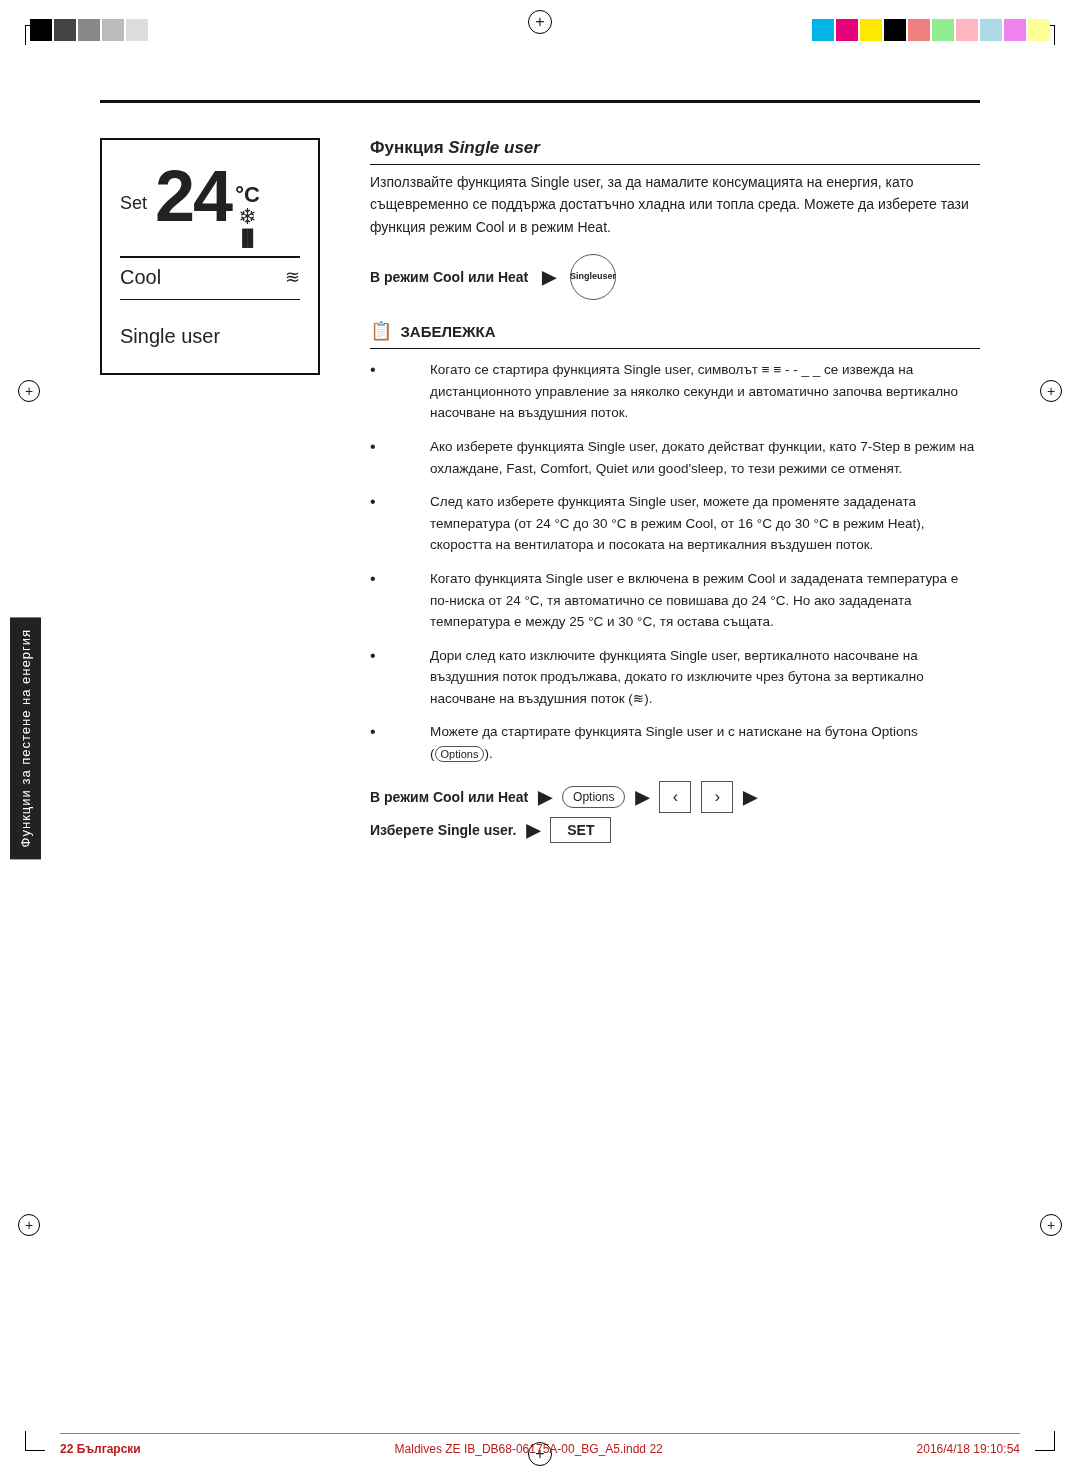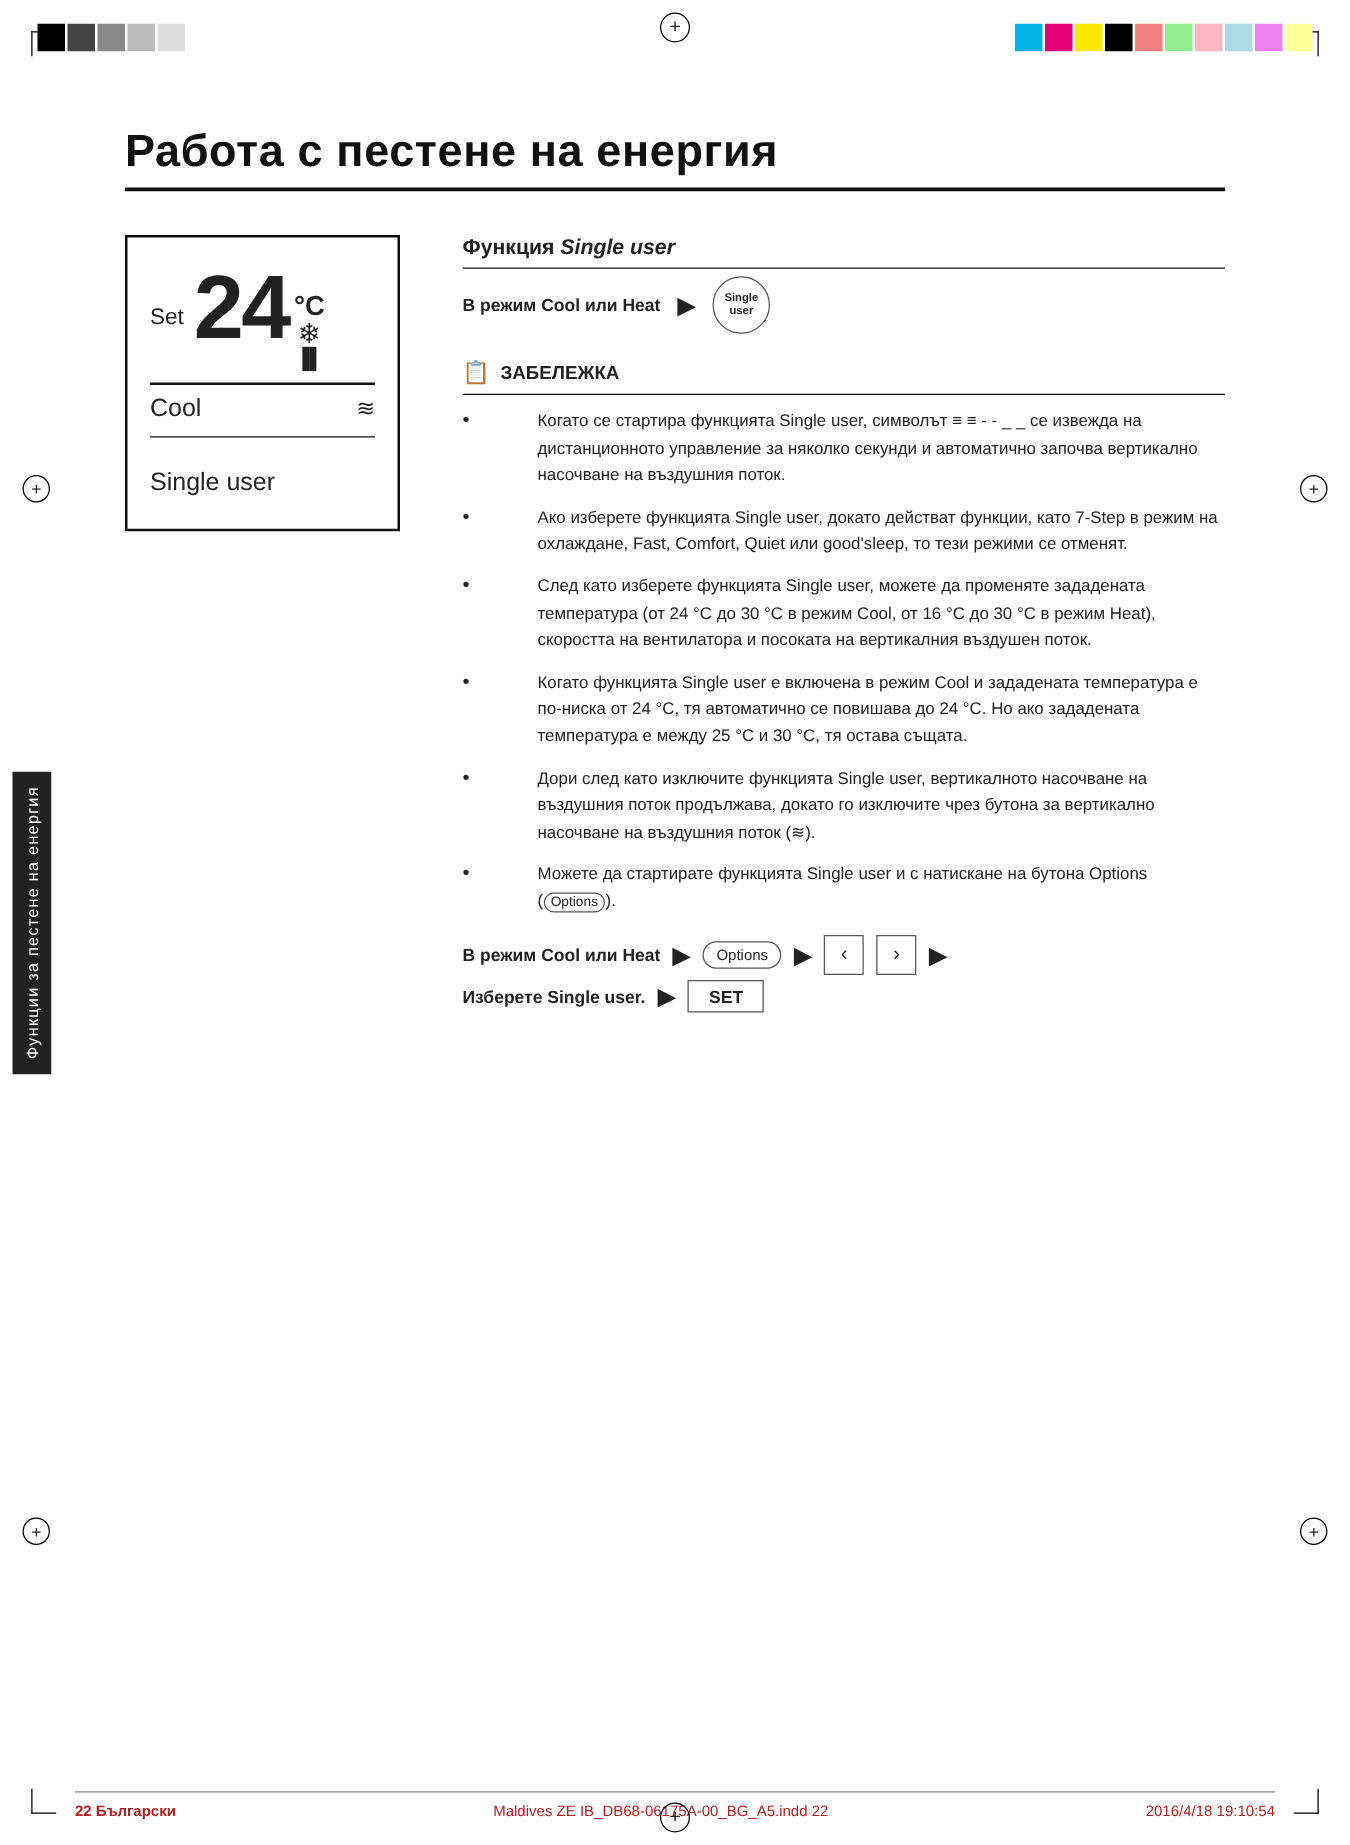--- a/index.html
+++ b/index.html
@@ -233,21 +233,21 @@
       font-size: 18px;
       font-weight: 700;
     }
 
     .single-user-btn {
       border: 1px solid #555;
       border-radius: 50%;
       width: 46px;
       height: 46px;
       display: flex;
-      flex-direction: column;
+      flex-direction: row;
       align-items: center;
       justify-content: center;
       font-size: 9px;
       font-weight: 700;
       text-align: center;
       line-height: 1.1;
     }
 
     
     .note-section {
@@ -458,21 +458,20 @@
 
 <div style="position:absolute; right:18px; top:380px;">
   <div class="reg-circle" style="width:22px;height:22px;font-size:14px;">+</div>
 </div>
 <div style="position:absolute; right:18px; bottom:240px;">
   <div class="reg-circle" style="width:22px;height:22px;font-size:14px;">+</div>
 </div>
 
 <div class="main-content">
 
-  <h1 class="page-title">Работа с пестене на енергия</h1>
   <div class="title-underline"></div>
 
   <div class="content-layout">
 
     <div class="ac-display">
       <div class="ac-display-inner">
 
         <div class="ac-set-row">
           <span class="ac-set-label">Set</span>
           <div class="ac-temp-display">
@@ -497,20 +496,21 @@
         <span class="ac-single-user">Single user</span>
       </div>
     </div>
 
     <div class="instructions">
 
       <div class="section-title">
         <span>Функция </span><span class="section-title-italic">Single user</span>
       </div>
 
+      <p class="intro-text">Използвайте функцията Single user, за да намалите консумацията на енергия, като същевременно се поддържа достатъчно хладна или топла среда. Можете да изберете тази функция режим Cool и в режим Heat.</p>
 
       <div class="mode-row">
         <span class="mode-label">В режим Cool или Heat</span>
         <span class="arrow-icon">▶</span>
         <div class="single-user-btn">
           <span>Single</span>
           <span>user</span>
         </div>
       </div>
 

